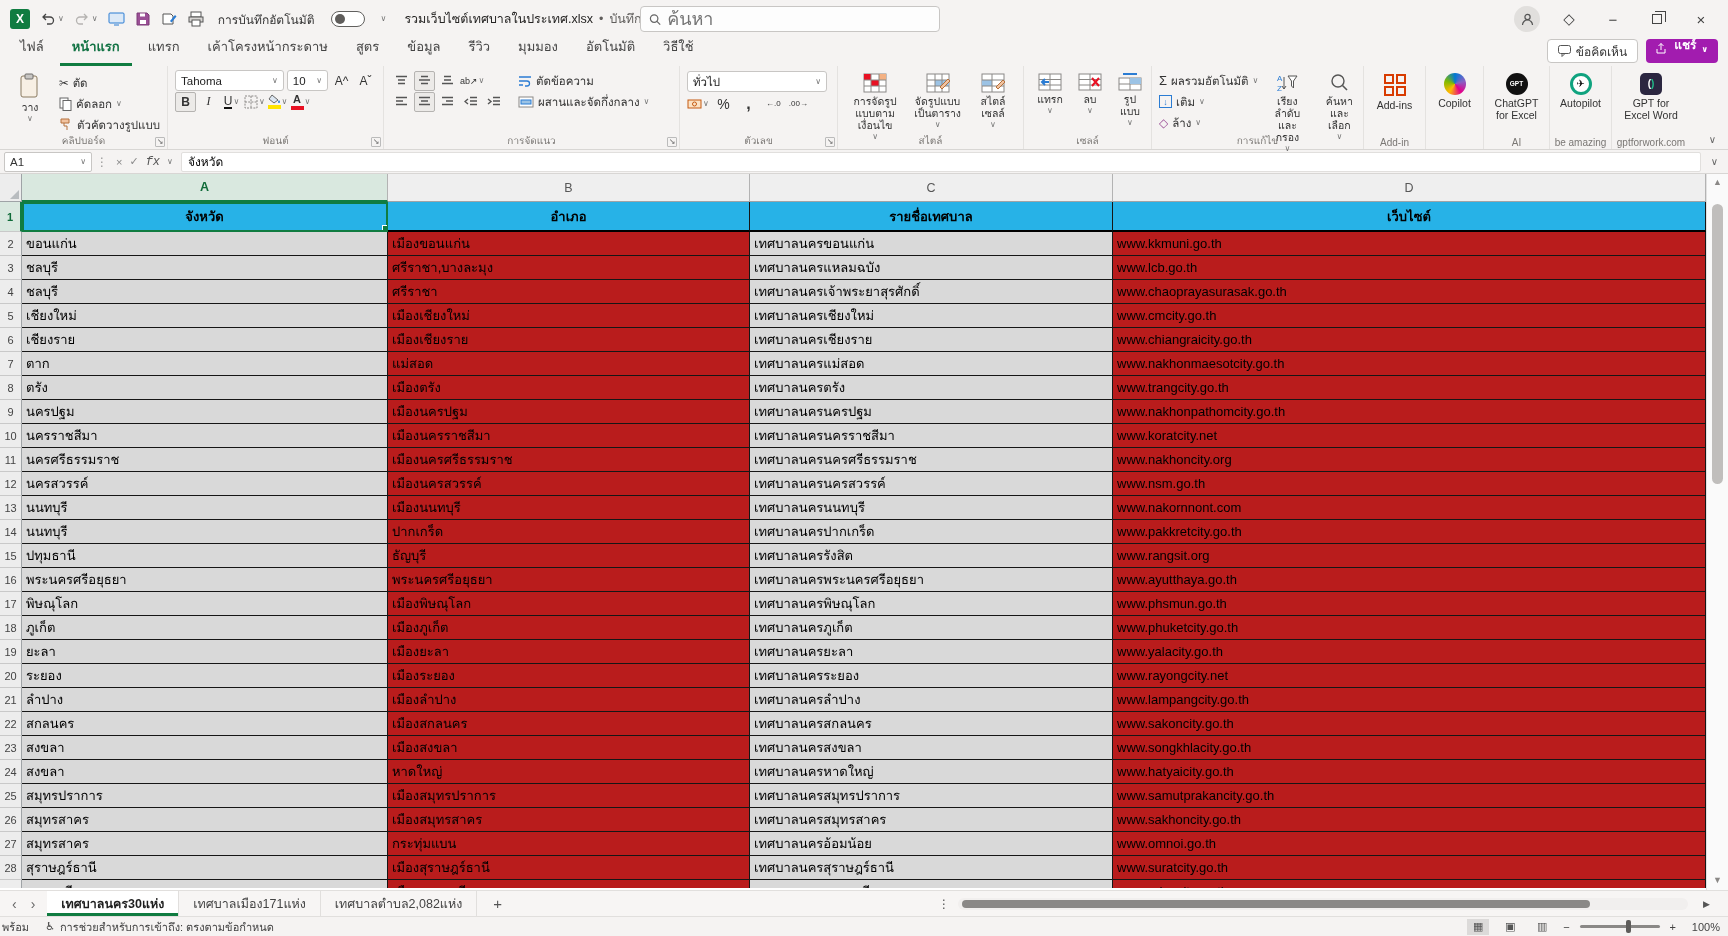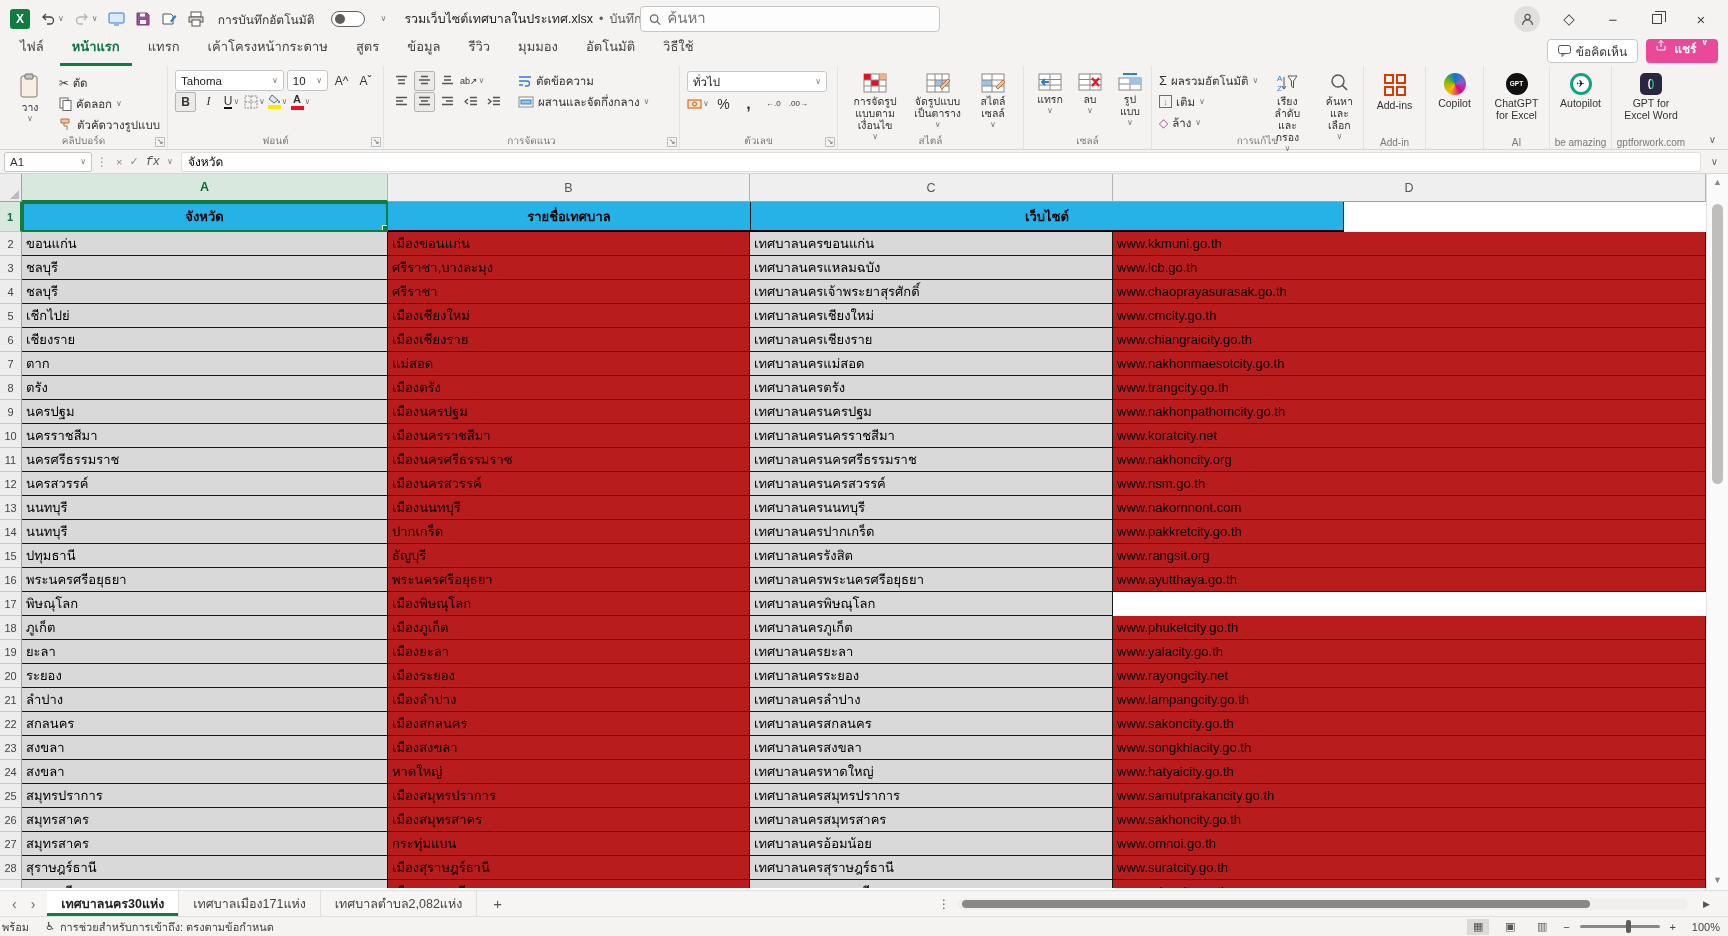--- a/index.html
+++ b/index.html
@@ -13,35 +13,35 @@
   .qbtn{display:flex;align-items:center;gap:2px;color:#4a4a4a}
   .qbtn svg{display:block}
   .chev{font-size:8px;color:#777;line-height:1}
   .xl-logo{width:20px;height:20px;background:#107C41;border-radius:3px;color:#fff;font-weight:bold;font-size:12px;display:flex;align-items:center;justify-content:center}
   .autosave{display:flex;align-items:center;gap:16px;margin-left:14px;font-size:12px;color:#333}
   .toggle{width:34px;height:16px;border:1px solid #61605e;border-radius:9px;position:relative;background:#fff}
   .knob{width:10px;height:10px;background:#5f5d5b;border-radius:50%;position:absolute;left:3px;top:2px}
   .fname{margin-left:18px;font-size:12.5px;color:#252423;display:flex;align-items:center;gap:6px;white-space:nowrap}
   .fname .dim{color:#605e5c}
   .searchbox{position:absolute;left:640px;top:6px;width:300px;height:26px;border:1px solid #c8c6c4;border-radius:4px;background:#fdfdfd;display:flex;align-items:center;padding:0 8px;gap:6px}
-  .searchbox input{border:none;outline:none;background:transparent;font-size:15px;width:100%;font-family:Liberation Mono, monospace;color:#000000}
+  .searchbox input{border:none;outline:none;background:transparent;font-size:18px;width:100%;font-family:Liberation Serif, serif;color:#000000}
   .tb-right{position:absolute;right:0;top:0;height:38px;display:flex;align-items:center;gap:14px;padding-right:12px}
   .avatar{width:26px;height:26px;border-radius:50%;background:#e1dfdd;display:flex;align-items:center;justify-content:center}
   .winbtn{width:30px;height:30px;display:flex;align-items:center;justify-content:center;color:#444;font-size:15px}
   .restore-glyph{width:10px;height:10px;border:1px solid #444;position:relative}
   .restore-glyph:before{content:"";position:absolute;left:2px;top:-4px;width:10px;height:10px;border:1px solid #444;border-left:none;border-bottom:none}
 
   
   .tabrow{height:28px;display:flex;align-items:flex-end;padding:0 8px;position:relative;flex:none}
   .rtabs{display:flex;gap:4px;align-items:flex-start}
   .rtab{padding:4px 12px 6px;font-size:13px;color:#444;white-space:nowrap}
   .rtab.active{color:#117243;font-weight:bold;border-bottom:3px solid #107C41}
   .tabrow-right{position:absolute;right:10px;bottom:3px;display:flex;gap:8px;align-items:center}
   .cmtbtn{display:flex;align-items:center;gap:5px;border:1px solid #c8c6c4;background:#fff;border-radius:4px;height:24px;padding:0 10px;font-size:12px;color:#333}
-  .sharebtn{display:flex;align-items:flex-start;gap:5px;background:#ec4899;color:#fff;border-radius:4px;height:24px;padding:0 10px;font-size:12px;font-weight:bold}
+  .sharebtn{display:flex;align-items:flex-end;gap:5px;background:#a21caf;color:#fff;border-radius:4px;height:24px;padding:9px 10px;font-size:12px;font-weight:bold}
 
   
   .ribbon{height:84px;background:#f5f3f2;border-bottom:1px solid #d8d6d4;display:flex;align-items:stretch;position:relative;flex:none}
   .rgroup{position:relative;border-right:1px solid #e4e2e0;padding:5px 7px 15px;display:flex;gap:6px;align-items:flex-start}
   .glabel{position:absolute;bottom:1px;left:0;right:0;text-align:center;font-size:10px;color:#7a7774;white-space:nowrap;overflow:hidden}
   .dlg{position:absolute;right:2px;bottom:2px;font-size:8px;color:#666;border:1px solid #bbb;border-radius:1px;width:10px;height:10px;line-height:8px;text-align:center}
   .bigbtn{display:flex;flex-direction:column;align-items:center;justify-content:flex-start;gap:2px;min-width:46px;padding:2px 3px;font-size:10.5px;color:#333;text-align:center;line-height:1.15}
   .stack{display:flex;flex-direction:column;gap:2px}
   .srow{display:flex;align-items:center;gap:4px;height:19px;font-size:11.5px;color:#333;white-space:nowrap}
   .combo{border:1px solid #c8c6c4;background:#fff;border-radius:3px;height:21px;display:flex;align-items:center;justify-content:space-between;padding:0 5px;font-size:11.5px;color:#222}
@@ -595,20 +595,21 @@
           <div class="colh c0 selh">A</div>
           <div class="colh c1">B</div>
           <div class="colh c2">C</div>
           <div class="colh c3">D</div>
         </div>
     </div>
     <div>
         <div class="row hrow">
           <div class="rn selrn">1</div>
           <div class="cell hcell c0 selcell">จังหวัด<div class="handle"></div></div>
+          <div class="cell hcell c1">อำเภอ</div>
           <div class="cell hcell c2">รายชื่อเทศบาล</div>
           <div class="cell hcell c3">เว็บไซต์</div>
         </div>
         <div class="row drow">
           <div class="rn">2</div>
           <div class="cell dcell c0 gray">ขอนแก่น</div>
           <div class="cell dcell c1 tan">เมืองขอนแก่น</div>
           <div class="cell dcell c2 gray">เทศบาลนครขอนแก่น</div>
           <div class="cell dcell c3 tan">www.kkmuni.go.th</div>
         </div>
@@ -621,21 +622,21 @@
         </div>
         <div class="row drow">
           <div class="rn">4</div>
           <div class="cell dcell c0 gray">ชลบุรี</div>
           <div class="cell dcell c1 tan">ศรีราชา</div>
           <div class="cell dcell c2 gray">เทศบาลนครเจ้าพระยาสุรศักดิ์</div>
           <div class="cell dcell c3 tan">www.chaoprayasurasak.go.th</div>
         </div>
         <div class="row drow">
           <div class="rn">5</div>
-          <div class="cell dcell c0 gray">เชีกไปย่</div>
+          <div class="cell dcell c0 gray">เชียงใหม่</div>
           <div class="cell dcell c1 tan">เมืองเชียงใหม่</div>
           <div class="cell dcell c2 gray">เทศบาลนครเชียงใหม่</div>
           <div class="cell dcell c3 tan">www.cmcity.go.th</div>
         </div>
         <div class="row drow">
           <div class="rn">6</div>
           <div class="cell dcell c0 gray">เชียงราย</div>
           <div class="cell dcell c1 tan">เมืองเชียงราย</div>
           <div class="cell dcell c2 gray">เทศบาลนครเชียงราย</div>
           <div class="cell dcell c3 tan">www.chiangraicity.go.th</div>
@@ -708,20 +709,21 @@
           <div class="cell dcell c0 gray">พระนครศรีอยุธยา</div>
           <div class="cell dcell c1 tan">พระนครศรีอยุธยา</div>
           <div class="cell dcell c2 gray">เทศบาลนครพระนครศรีอยุธยา</div>
           <div class="cell dcell c3 tan">www.ayutthaya.go.th</div>
         </div>
         <div class="row drow">
           <div class="rn">17</div>
           <div class="cell dcell c0 gray">พิษณุโลก</div>
           <div class="cell dcell c1 tan">เมืองพิษณุโลก</div>
           <div class="cell dcell c2 gray">เทศบาลนครพิษณุโลก</div>
+          <div class="cell dcell c3 tan">www.phsmun.go.th</div>
         </div>
         <div class="row drow">
           <div class="rn">18</div>
           <div class="cell dcell c0 gray">ภูเก็ต</div>
           <div class="cell dcell c1 tan">เมืองภูเก็ต</div>
           <div class="cell dcell c2 gray">เทศบาลนครภูเก็ต</div>
           <div class="cell dcell c3 tan">www.phuketcity.go.th</div>
         </div>
         <div class="row drow">
           <div class="rn">19</div>

